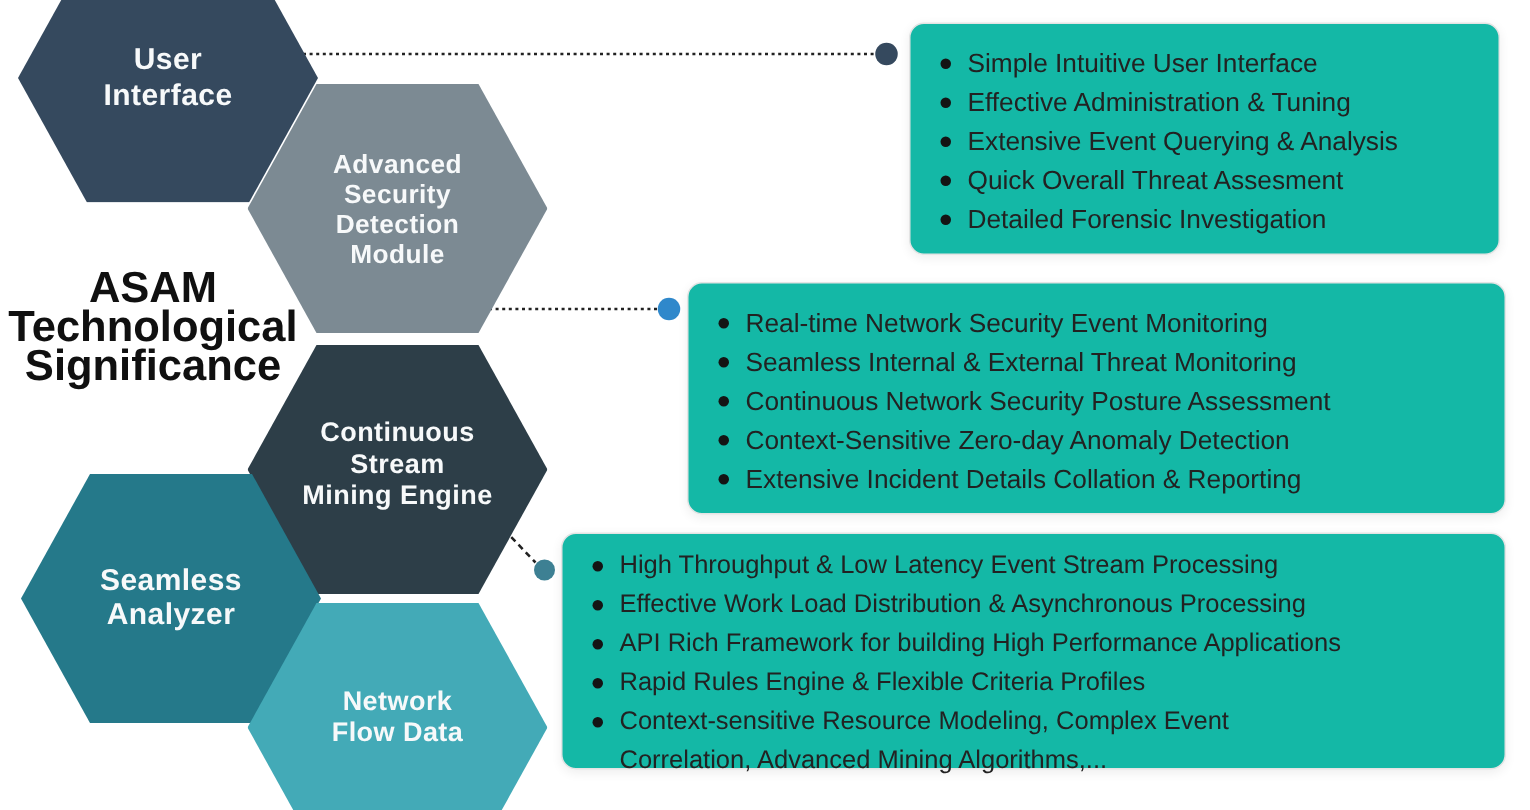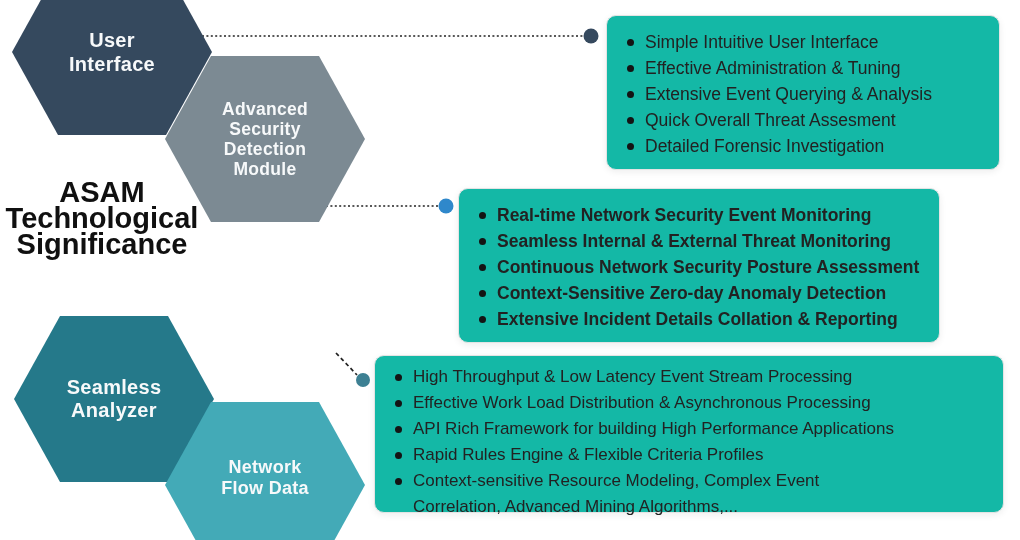--- a/index.html
+++ b/index.html
@@ -33,21 +33,21 @@
     text-align:center;font-size:29px;line-height:26px;font-weight:700;color:#101010;
   }
   
   .box{
     position:absolute;z-index:2;box-sizing:border-box;background:#14b8a6;
     border:1px solid #e4e4e4;border-radius:10px;
     box-shadow:0 2px 7px rgba(0,0,0,.07);
     padding:13px 18px 11px 20px;color:#222222;
   }
   .box1{left:606px;top:15px;width:394px;height:155px;font-size:17.5px;}
-  .box2{left:458px;top:188px;width:482px;height:155px;font-size:17.5px;font-weight:bold;}
+  .box2{left:458px;top:188px;width:546px;height:155px;font-size:17.5px;}
   .box3{left:374px;top:355px;width:630px;height:158px;font-size:17px;padding-top:8px;padding-bottom:8px;}
   .row{display:flex;line-height:26px;}
   .bullet{
     width:7px;height:7px;border-radius:50%;background:#141414;
     margin:10px 11px 0 0;flex:none;
   }
   .narrow{max-width:492px;}
 </style>
 </head>
 <body>
@@ -72,20 +72,27 @@
 
   <div class="hex hex2" style="background: rgb(124, 138, 147);">
     <div class="lab">
       <div>Advanced</div>
       <div>Security</div>
       <div>Detection</div>
       <div>Module</div>
     </div>
   </div>
 
+  <div class="hex hex3" style="background: rgb(45, 62, 72);">
+    <div class="lab">
+      <div>Continuous</div>
+      <div>Stream</div>
+      <div>Mining Engine</div>
+    </div>
+  </div>
 
   <div class="hex hex4" style="background: rgb(37, 121, 138);">
     <div class="lab">
       <div>Seamless</div>
       <div>Analyzer</div>
     </div>
   </div>
 
   <div class="hex hex5" style="background: rgb(67, 170, 183);">
     <div class="lab">

